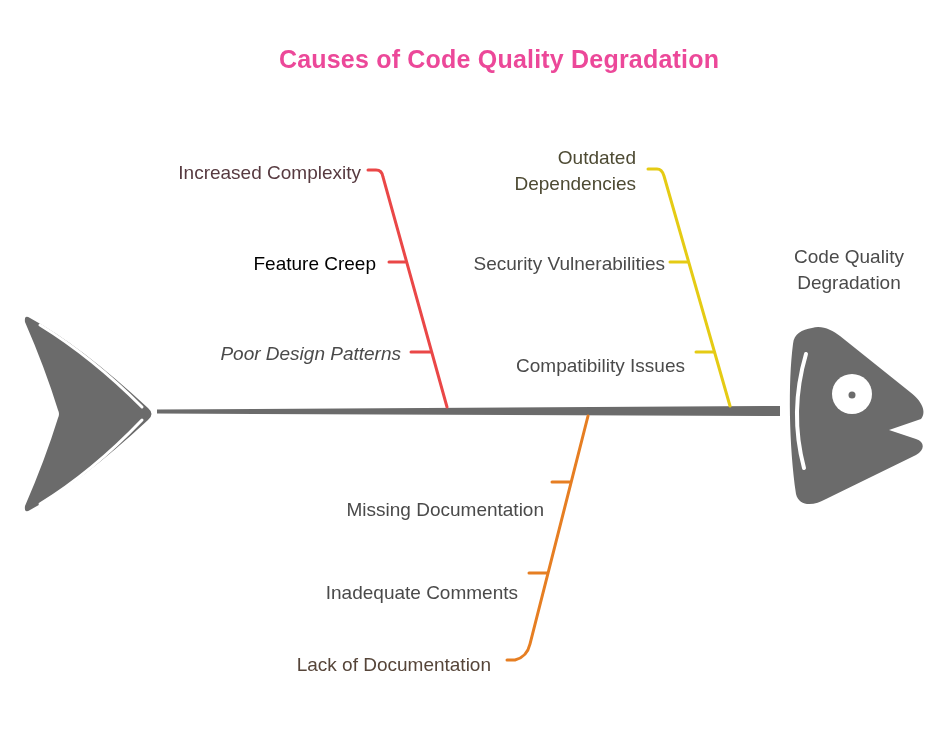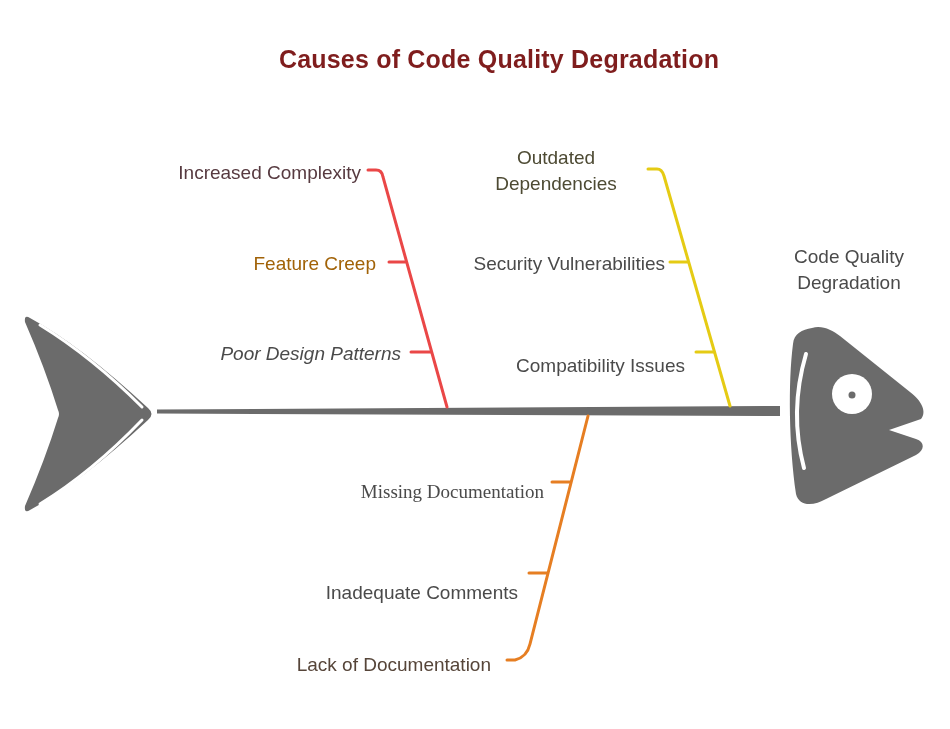--- a/index.html
+++ b/index.html
@@ -22,30 +22,30 @@
     letter-spacing: 0.2px;
   }
   .label {
     position: absolute;
     font-size: 19px;
     line-height: 26px;
     white-space: nowrap;
   }
   .label.right  { text-align: right; }
   .label.center { text-align: center; }
-  .label.wrap   { white-space: normal; text-align: center; }
+  .label.wrap   { white-space: normal; }
 
   
   .lbl-increased-complexity    { top: 160px; right: 589px; margin-left: 11px; }
   .lbl-feature-creep           { top: 251px; right: 574px; }
   .lbl-poor-design-patterns    { top: 341px; right: 549px; font-style: italic; }
   .lbl-outdated-dependencies   { top: 145px; right: 314px; width: 160px; }
   .lbl-security-vulnerabilities{ top: 251px; right: 285px; }
   .lbl-compatibility-issues    { top: 341px; right: 265px; margin-top: 12px; }
-  .lbl-missing-documentation   { top: 479px; right: 406px; font-family: Liberation Serif, serif; }
+  .lbl-missing-documentation   { top: 497px; right: 406px; }
   .lbl-inadequate-comments     { top: 562px; right: 432px; margin-top: 18px; }
   .lbl-lack-of-documentation   { top: 652px; right: 459px; }
   .lbl-effect                  { top: 244px; left: 779px; width: 140px; }
 </style>
 </head>
 <body>
 
 <div class="canvas">
 
   <svg class="layer" width="950" height="729" viewBox="0 0 950 729">
@@ -79,24 +79,24 @@
 
     <path d="M 648,169 L 657,169 Q 662,169 664,176 L 730,406" fill="none" stroke-width="3" stroke-linecap="round" stroke="#e5cb14"></path>
     <line x1="670" y1="262" x2="688" y2="262" stroke-width="3" stroke-linecap="round" stroke="#e5cb14"></line>
     <line x1="696" y1="352" x2="714" y2="352" stroke-width="3" stroke-linecap="round" stroke="#e5cb14"></line>
 
     <path d="M 588,416 L 530,644 Q 527,657 515,660 L 507,660" fill="none" stroke-width="3" stroke-linecap="round" stroke="#e67e22"></path>
     <line x1="552" y1="482" x2="570" y2="482" stroke-width="3" stroke-linecap="round" stroke="#e67e22"></line>
     <line x1="529" y1="573" x2="547" y2="573" stroke-width="3" stroke-linecap="round" stroke="#e67e22"></line>
   </svg>
 
-  <div class="title" style="color: #7f1d1d; margin-left: 48px;">Causes of Code Quality Degradation</div>
+  <div class="title" style="color: #ec4899; margin-left: 48px;">Causes of Code Quality Degradation</div>
 
   <div class="label right lbl-increased-complexity" style="color: rgb(87, 58, 64);">Increased Complexity</div>
-  <div class="label right lbl-feature-creep" style="color: #a16207;">Feature Creep</div>
+  <div class="label right lbl-feature-creep" style="color: #000000;">Feature Creep</div>
   <div class="label right lbl-poor-design-patterns" style="color: rgb(74, 74, 74);">Poor Design Patterns</div>
 
   <div class="label right wrap lbl-outdated-dependencies" style="color: rgb(77, 74, 51);">Outdated Dependencies</div>
   <div class="label right lbl-security-vulnerabilities" style="color: rgb(74, 74, 74);">Security Vulnerabilities</div>
   <div class="label right lbl-compatibility-issues" style="color: rgb(74, 74, 74);">Compatibility Issues</div>
 
   <div class="label right lbl-missing-documentation" style="color: rgb(74, 74, 74);">Missing Documentation</div>
   <div class="label right lbl-inadequate-comments" style="color: rgb(74, 74, 74);">Inadequate Comments</div>
   <div class="label right lbl-lack-of-documentation" style="color: rgb(86, 69, 57);">Lack of Documentation</div>
 

